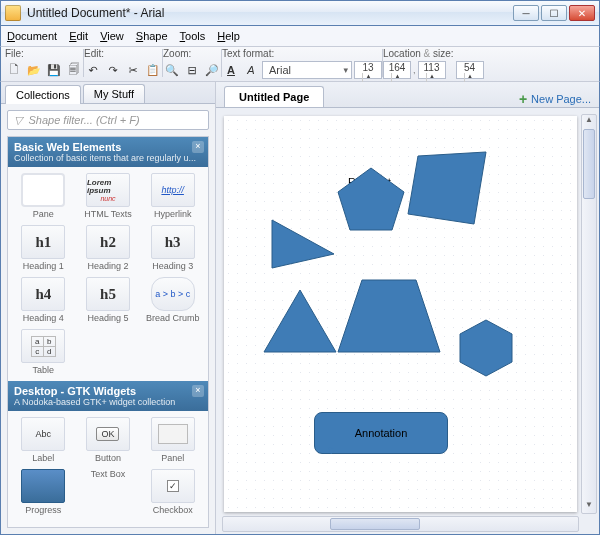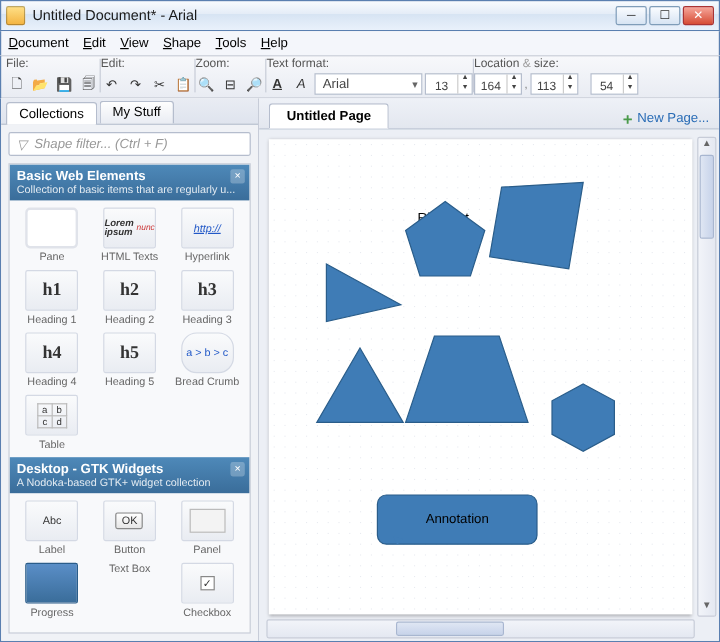--- a/index.html
+++ b/index.html
@@ -17,21 +17,21 @@
 .menubar { height: 20px; background: #f4f6fb; border-left:1px solid #5a7fb0; border-right:1px solid #5a7fb0; display:flex; align-items:center; padding: 0 6px; gap: 12px; font-size:11px; }
 .menubar span:first-letter { text-decoration: underline; }
 
 
 .toolbar { height: 36px; background: linear-gradient(#f7f8fb,#e9ecf3); border: 1px solid #c7ccd8; border-left-color:#5a7fb0; border-right-color:#5a7fb0; display:flex; align-items:flex-end; padding: 0 4px 2px; font-size:10px; color:#444; }
 .tgroup { display:flex; flex-direction:column; gap:1px; }
 .tgroup .lbl { font-size:10px; color:#555; margin-bottom:1px; }
 .trow { display:flex; align-items:center; gap:2px; }
 .tbtn { width:18px; height:18px; border:1px solid transparent; border-radius:2px; display:flex; align-items:center; justify-content:center; font-size:11px; color:#333; }
 .vsep { width:1px; height:28px; background:#c7ccd8; align-self:center; }
-.spin { display:flex; align-items:flex-end; border:1px solid #b5bdcd; background:#fff; height:18px; }
+.spin { display:flex; align-items:center; border:1px solid #b5bdcd; background:#fff; height:18px;flex-direction:column; }
 .spin .val { width:26px; text-align:center; font-size:10px; }
 .spin .arrows { width:12px; display:flex; flex-direction:column; }
 .spin .arrows div { height:8px; font-size:6px; text-align:center; line-height:7px; border-left:1px solid #ccc; }
 .combo { border:1px solid #b5bdcd; background:#fff; height:18px; display:flex; align-items:center; padding:0 14px 0 6px; position:relative; font-size:11px; min-width:90px; }
 .combo::after { content:"▾"; position:absolute; right:3px; font-size:9px; color:#666; }
 .loc-lbl { font-size:10px; color:#555; }
 .loc-lbl .amp { color:#999; }
 
 
 .mainrow { display:flex; height: calc(535px - 26px - 20px - 36px); border:1px solid #5a7fb0; border-top:none; }
@@ -210,21 +210,21 @@
         <div class="name">Basic Web Elements</div>
         <div class="desc">Collection of basic items that are regularly u...</div>
         <div class="x">×</div>
       </div>
       <div class="shapegrid">
         <div class="shapecell">
             <div class="thumb pane"></div>
             <div class="cap">Pane</div>
           </div>
         <div class="shapecell">
-            <div class="thumb" style="flex-direction:row;font-family:Georgia;font-style:italic;line-height:1">
+            <div class="thumb" style="flex-direction:column;font-family:Georgia;font-style:italic;line-height:1">
               <b style="font-size:8px">Lorem ipsum</b>
               <span style="color:#c33;font-size:7px">nunc</span>
             </div>
             <div class="cap">HTML Texts</div>
           </div>
         <div class="shapecell">
             <div class="thumb link">http://</div>
             <div class="cap">Hyperlink</div>
           </div>
         <div class="shapecell">

